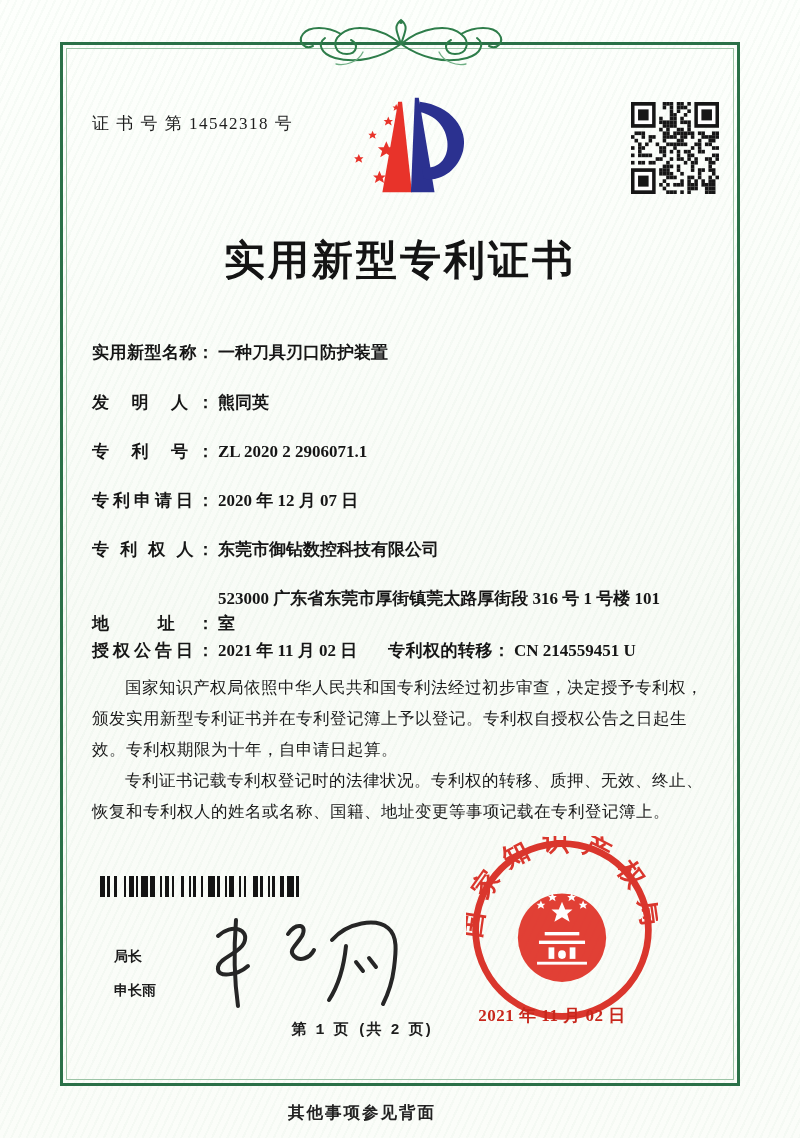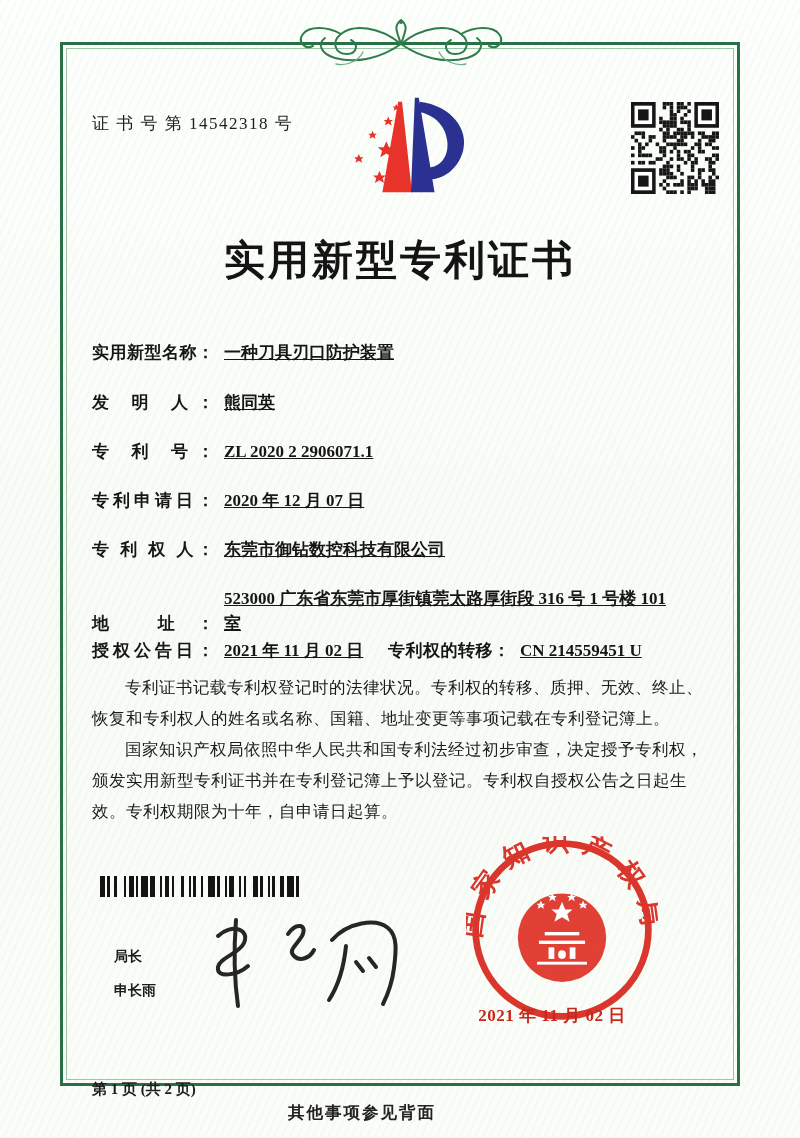--- a/index.html
+++ b/index.html
@@ -29,43 +29,43 @@
   .logo{position:absolute;left:336px;top:90px;width:140px;height:118px;}
   .qr{position:absolute;left:631px;top:102px;width:88px;height:92px;}
   .title{
     position:absolute;left:60px;top:233px;width:680px;margin:0;
     text-align:center;font-size:41px;font-weight:700;color:#141414;
     letter-spacing:3px;
   }
   .field{position:absolute;left:92px;display:flex;align-items:flex-end;
     font-size:17px;font-weight:600;color:#161616;line-height:25px;}
   .flabel{flex:0 0 122px;text-align:justify;text-align-last:justify;}
-  .fvalue{margin-left:10px;text-decoration:underline;}
+  .fvalue{margin-left:4px;}
   .fvalue.wrap{max-width:462px;}
   .paras{
     position:absolute;left:92px;top:672px;width:626px;
     font-size:16.5px;line-height:31px;color:#1a1a1a;font-weight:500;
   }
   .paras p{margin:0;text-indent:2em;letter-spacing:0.5px;}
   .barcode{
     position:absolute;left:100px;top:876px;width:204px;height:21px;
     display:flex;align-items:stretch;
   }
   .barcode div{height:100%;}
   .officer{position:absolute;left:114px;top:940px;font-size:14px;color:#1b1b1b;
     font-weight:600;line-height:34px;}
   .sign{position:absolute;left:196px;top:908px;width:218px;height:108px;}
   .seal{position:absolute;left:466px;top:836px;width:192px;height:192px;opacity:0.93;}
   .seal-date{
     position:absolute;left:452px;top:1004px;width:200px;text-align:center;
     color:#c8271c;font-size:17px;font-weight:700;letter-spacing:0.5px;
   }
   .pageno{
-    position:absolute;left:92px;top:1080px;width:540px;
-    font-size:15px;color:#1d1d1d;font-weight:600;
+    position:absolute;left:92px;top:1020px;width:540px;text-align:center;
+    font-size:15px;color:#1d1d1d;font-weight:600;font-family:Liberation Mono, monospace;
   }
   .backnote{
     position:absolute;left:92px;top:1102px;width:540px;text-align:center;
     font-size:16.5px;color:#222;font-weight:600;letter-spacing:2px;
   }
 </style>
 </head>
 <body>
 
 <div class="paper">
@@ -359,22 +359,22 @@
   <div class="field" style="top:638px">
     <span class="flabel">授权公告日：</span>
     <span class="fvalue">2021 年 11 月 02 日</span>
   </div>
   <div class="field" style="top:638px;left:388px">
     <span class="flabel">专利权的转移：</span>
     <span class="fvalue">CN 214559451 U</span>
   </div>
 
   <div class="paras">
+    <p>国家知识产权局依照中华人民共和国专利法经过初步审查，决定授予专利权，颁发实用新型专利证书并在专利登记簿上予以登记。专利权自授权公告之日起生效。专利权期限为十年，自申请日起算。</p>
     <p>专利证书记载专利权登记时的法律状况。专利权的转移、质押、无效、终止、恢复和专利权人的姓名或名称、国籍、地址变更等事项记载在专利登记簿上。</p>
-    <p>国家知识产权局依照中华人民共和国专利法经过初步审查，决定授予专利权，颁发实用新型专利证书并在专利登记簿上予以登记。专利权自授权公告之日起生效。专利权期限为十年，自申请日起算。</p>
   </div>
 
   <div class="barcode" id="barcode">
       <div style="width: 4.8px; background: rgb(20, 20, 20);"></div>
       <div style="width: 2.4px; background: transparent;"></div>
       <div style="width: 2.4px; background: rgb(20, 20, 20);"></div>
       <div style="width: 4.8px; background: transparent;"></div>
       <div style="width: 2.4px; background: rgb(20, 20, 20);"></div>
       <div style="width: 7.2px; background: transparent;"></div>
       <div style="width: 2.4px; background: rgb(20, 20, 20);"></div>

